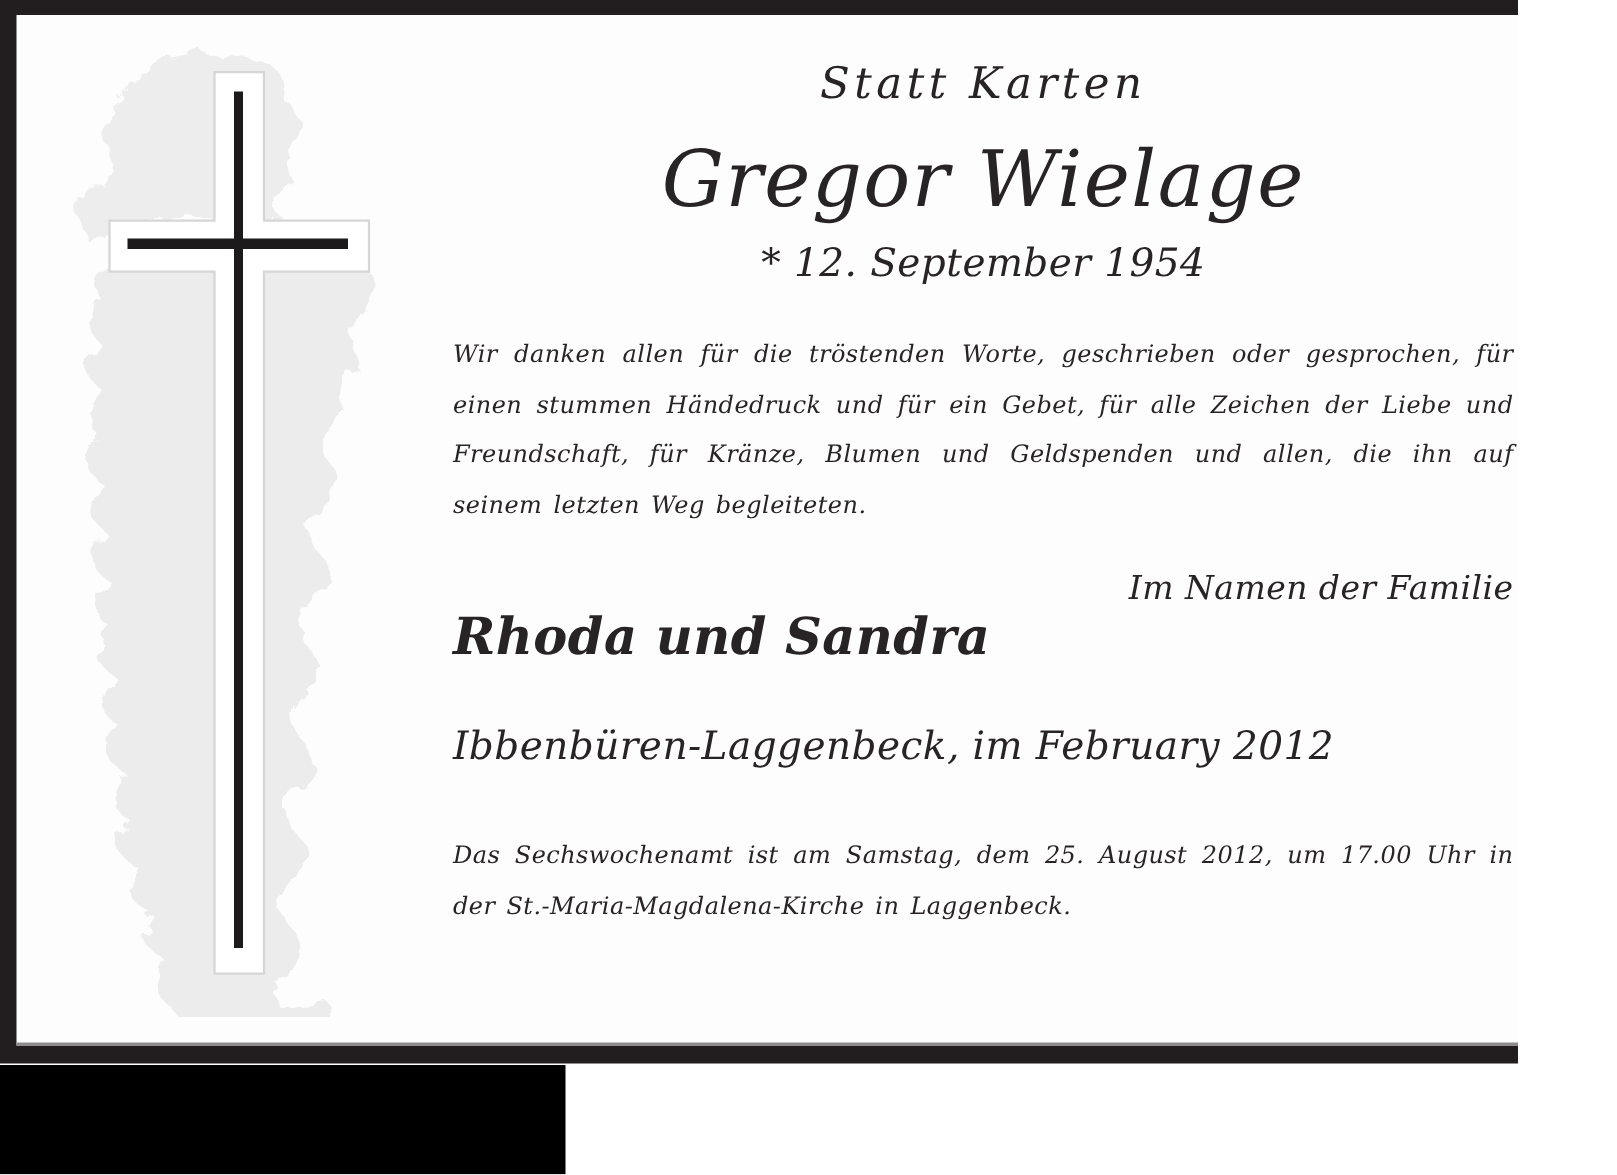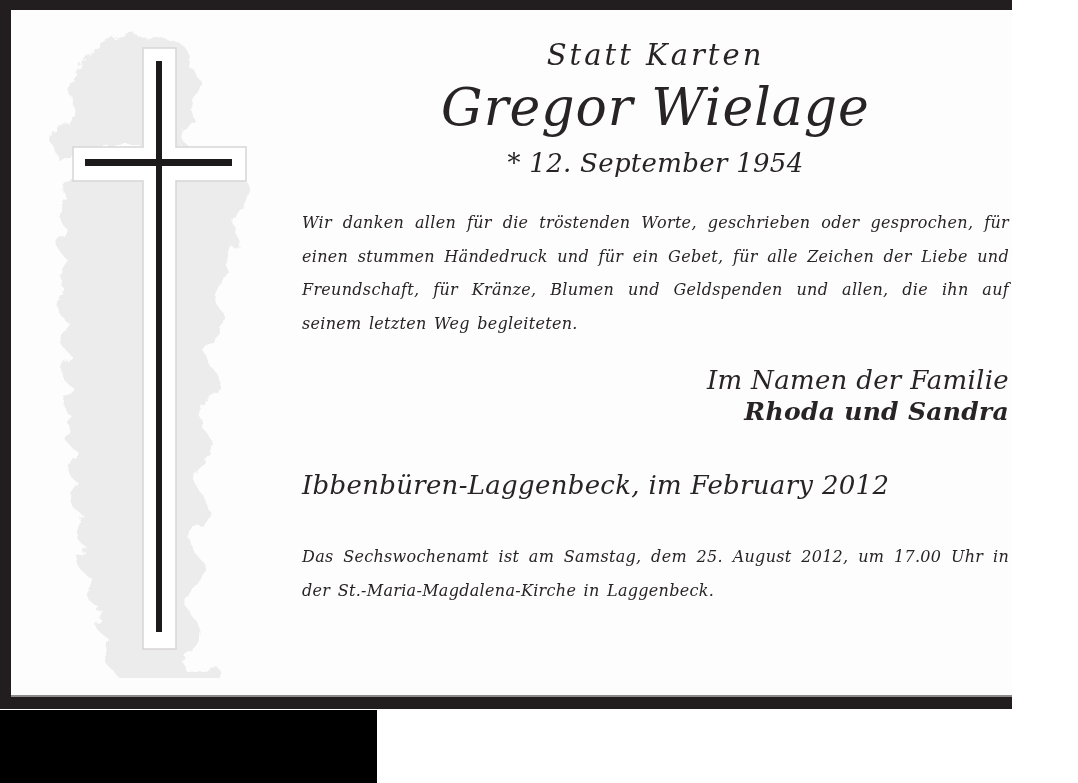--- a/index.html
+++ b/index.html
@@ -64,21 +64,21 @@
   .pre-title {
     text-align: center;
     font-size: 29px;
     line-height: 1.1;
     letter-spacing: 3px;
   }
   .name {
     text-align: center;
     font-size: 52px;
     line-height: 1.05;
-    margin-top: 8px;
+    margin-top: 21px;
     letter-spacing: 1px;
   }
   .dates {
     display: flex;
     justify-content: center;
     gap: 48px;
     font-size: 26px;
     line-height: 1.1;
     margin-top: 15px;
   }
@@ -86,28 +86,27 @@
     font-size: 16px;
     line-height: 33.5px;
     text-align: justify;
     text-justify: inter-word;
     word-spacing: 2px;
     hyphens: none;
   }
   .thanks { margin-top: 28px; }
   .family-line {
     margin-top: 24px;
-    font-size: 26px;
+    font-size: 22px;
     line-height: 32px;
     text-align: right;
   }
   .family-names {
-    font-size: 25px;
+    font-size: 34px;
     line-height: 32px;
-    text-align: right;
     font-weight: bold;
   }
   .place-date {
     margin-top: 41px;
     font-size: 26px;
     line-height: 32px;
   }
   .service { margin-top: 39px; }
 </style>
 </head>

